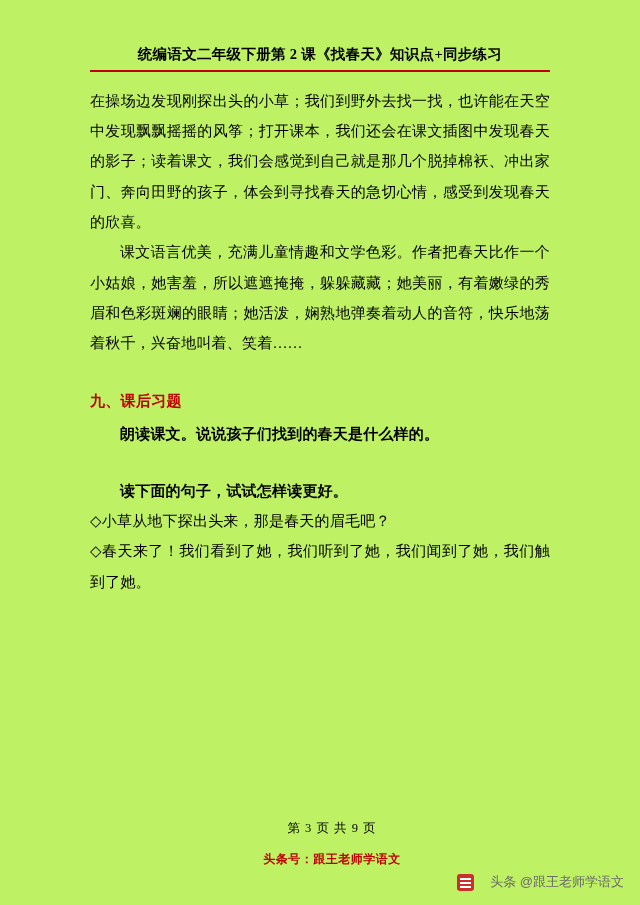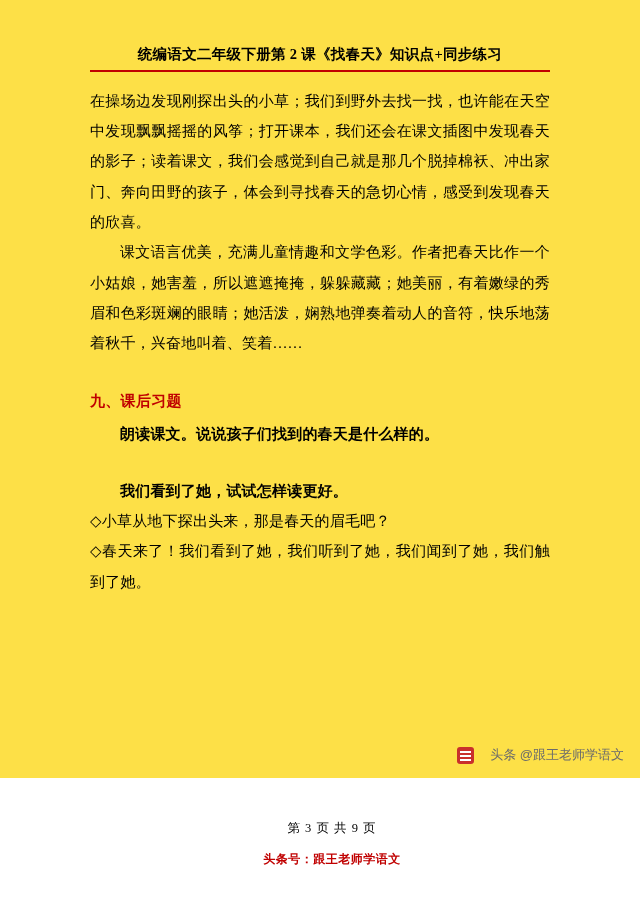--- a/index.html
+++ b/index.html
@@ -12,22 +12,22 @@
     height: 905px;
     position: relative;
     font-family: "Liberation Serif", "DejaVu Serif", serif;
     color: #000000;
     overflow: hidden;
   }
   .page {
     position: absolute;
     left: 0; top: 0;
     width: 640px;
-    height: 778px;
-    background: #fde047;
+    height: 905px;
+    background: #bef264;
   }
   .content {
     position: absolute;
     left: 90px;
     top: 44px;
     width: 460px;
   }
   .doc-title {
     text-align: center;
     font-size: 14.5px;
@@ -139,21 +139,21 @@
 
     <p class="body-text indent">课文语言优美，充满儿童情趣和文学色彩。作者把春天比作一个小姑娘，她害羞，所以遮遮掩掩，躲躲藏藏；她美丽，有着嫩绿的秀眉和色彩斑斓的眼睛；她活泼，娴熟地弹奏着动人的音符，快乐地荡着秋千，兴奋地叫着、笑着……</p>
 
     <div class="section-head">九、课后习题</div>
 
     <p class="q-line">朗读课文。说说孩子们找到的春天是什么样的。</p>
 
 
     <div class="gap-lg"></div>
 
-    <p class="q-line">我们看到了她，试试怎样读更好。</p>
+    <p class="q-line">读下面的句子，试试怎样读更好。</p>
 
     <p class="body-text">◇小草从地下探出头来，那是春天的眉毛吧？</p>
 
     <p class="body-text">◇春天来了！我们看到了她，我们听到了她，我们闻到了她，我们触到了她。</p>
 
   </div>
 
   <div class="footer">
     <div class="page-num">第 3 页 共 9 页</div>
     <div class="footer-brand">头条号：跟王老师学语文</div>

